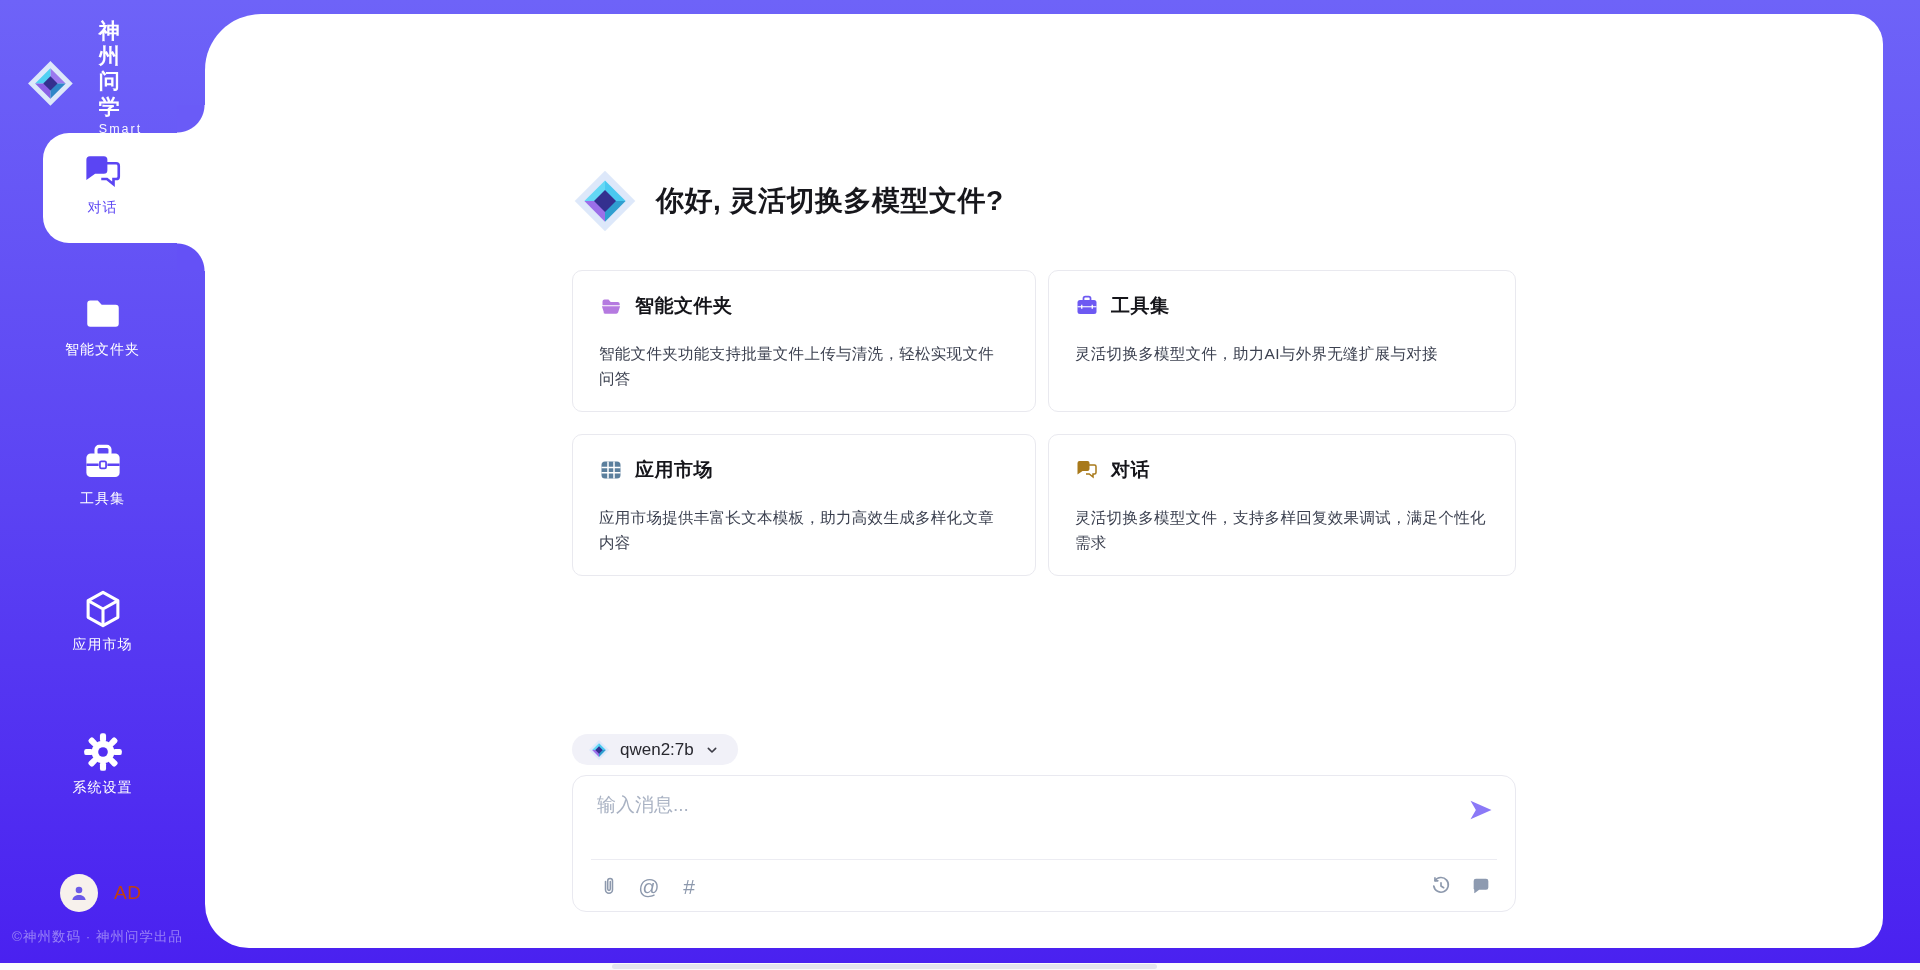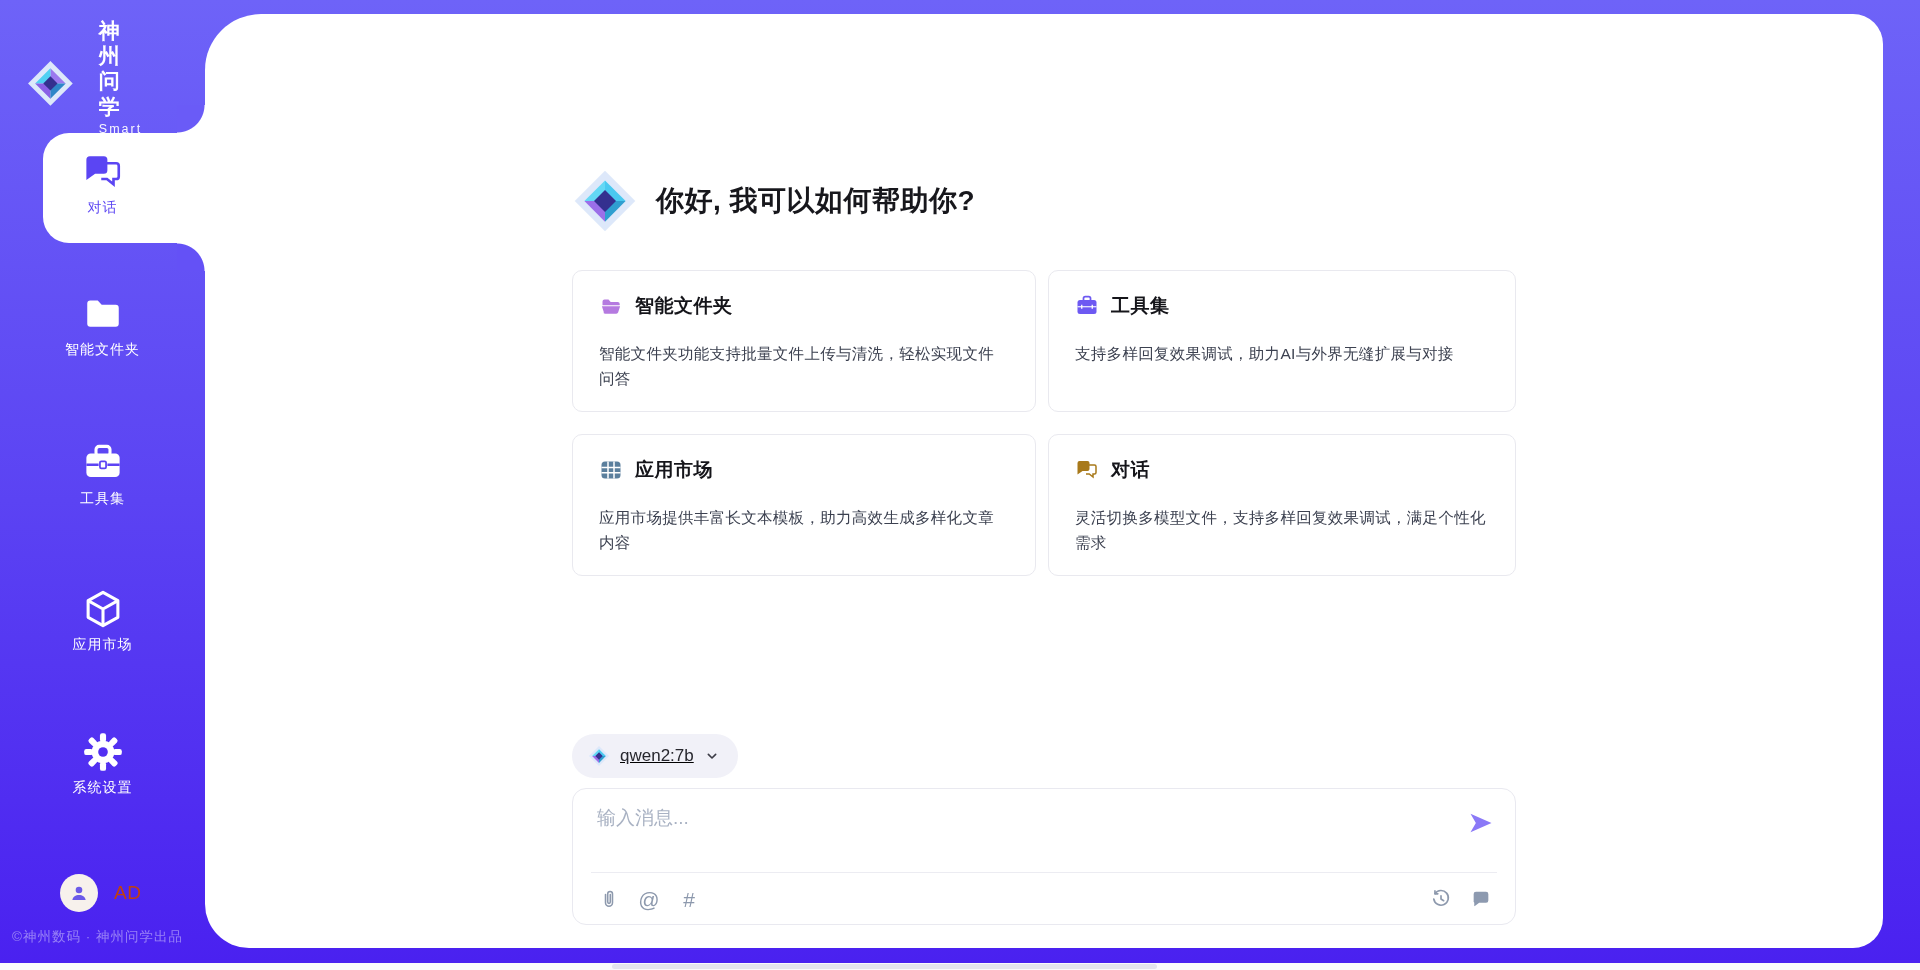--- a/index.html
+++ b/index.html
@@ -49,22 +49,22 @@
   .greeting-title { font-size:28px; font-weight:800; color:#17171c; letter-spacing:.5px; }
 
   .cards { margin-top:36px; display:grid; grid-template-columns:464px 468px; column-gap:12px; row-gap:22px; }
   .card { border:1px solid #e9e9ef; border-radius:10px; padding:22px 26px 20px; background:#fff; cursor:pointer; }
   .card-head { display:flex; align-items:center; gap:12px; }
   .card-head svg { width:24px; height:24px; }
   .card-title { font-size:19px; font-weight:800; color:#15151a; letter-spacing:.5px; }
   .card-desc { margin-top:22px; font-size:15.5px; line-height:1.62; color:#3c4150; letter-spacing:.3px; }
 
   .model-row { margin-top:158px; }
-  .model-pill { display:inline-flex; align-items:center; gap:10px; height:44px; padding:0 18px 0 16px;
-    background:#f1f1f8; border-radius:22px; cursor:pointer;text-decoration:underline; }
+  .model-pill { display:inline-flex; align-items:center; gap:10px; height:31px; padding:0 18px 0 16px;
+    background:#f1f1f8; border-radius:22px; cursor:pointer; }
   .model-pill .mlogo { width:22px; height:22px; }
   .model-name { font-size:17px; color:#27272e; }
   .model-pill .chev { width:16px; height:16px; }
 
   .composer { position:relative; margin-top:10px; width:944px; height:137px;
     border:1px solid #e9e9f0; border-radius:14px; background:#fff; }
   .composer textarea { position:absolute; left:24px; top:16px; width:820px; height:56px;
     border:none; outline:none; resize:none; font-size:19px; color:#333;
     font-family:"Liberation Sans","DejaVu Sans",sans-serif; background:transparent; }
   .composer textarea::placeholder { color:#a9b2c3; }
@@ -105,21 +105,21 @@
     <div class="content">
       <div class="greeting">
         <svg viewBox="0 0 48 48">
           <polygon points="24,2 46,24 24,46 2,24" fill="#dde8fa"></polygon>
           <polygon points="24,9 39,24 24,24" fill="#49c9f0"></polygon>
           <polygon points="24,9 9,24 24,24" fill="#63d8f5"></polygon>
           <polygon points="9,24 24,39 24,24" fill="#9b6fe9"></polygon>
           <polygon points="39,24 24,39 24,24" fill="#2f9fd0"></polygon>
           <polygon points="24,16 32,24 24,32 16,24" fill="#34308f"></polygon>
         </svg>
-        <div class="greeting-title">你好, 我可以如何帮助你?</div>
+        <div class="greeting-title">你好, 灵活切换多模型文件?</div>
       </div>
 
       <div class="cards">
         <div class="card">
           <div class="card-head">
             <svg viewBox="0 0 24 24" fill="#b57ae0">
               <path d="M3.5 7.6a2 2 0 0 1 2-2h4l2.2 2.4h7a2 2 0 0 1 2 2v1.2h-17.2z"></path>
               <path d="M2.9 12.2h18.2l-1.9 6.1a2 2 0 0 1-1.9 1.4H6.1a1.5 1.5 0 0 1-1.43-1.9z"></path>
             </svg>
             <div class="card-title">智能文件夹</div>
@@ -130,21 +130,21 @@
         <div class="card">
           <div class="card-head">
             <svg viewBox="0 0 48 48">
               <rect x="17" y="5" width="14" height="11" rx="3.5" fill="none" stroke="#6d59f2" stroke-width="3.5"></rect>
               <rect x="5" y="12" width="38" height="28" rx="5" fill="#6d59f2"></rect>
               <path d="M5 25.5h38" stroke="#fff" stroke-width="2.2"></path>
               <path d="M13.5 21.5v8M34.5 21.5v8" stroke="#fff" stroke-width="2.6"></path>
             </svg>
             <div class="card-title">工具集</div>
           </div>
-          <div class="card-desc">支持多样回复效果调试，助力AI与外界无缝扩展与对接</div>
+          <div class="card-desc">灵活切换多模型文件，助力AI与外界无缝扩展与对接</div>
         </div>
 
         <div class="card">
           <div class="card-head">
             <svg viewBox="0 0 48 48">
               <rect x="5" y="7" width="38" height="34" rx="7" fill="#5b7f9d"></rect>
               <path d="M5 19h38M5 29.5h38M18 7v34M30 7v34" stroke="#fff" stroke-width="3"></path>
             </svg>
             <div class="card-title">应用市场</div>
           </div>

